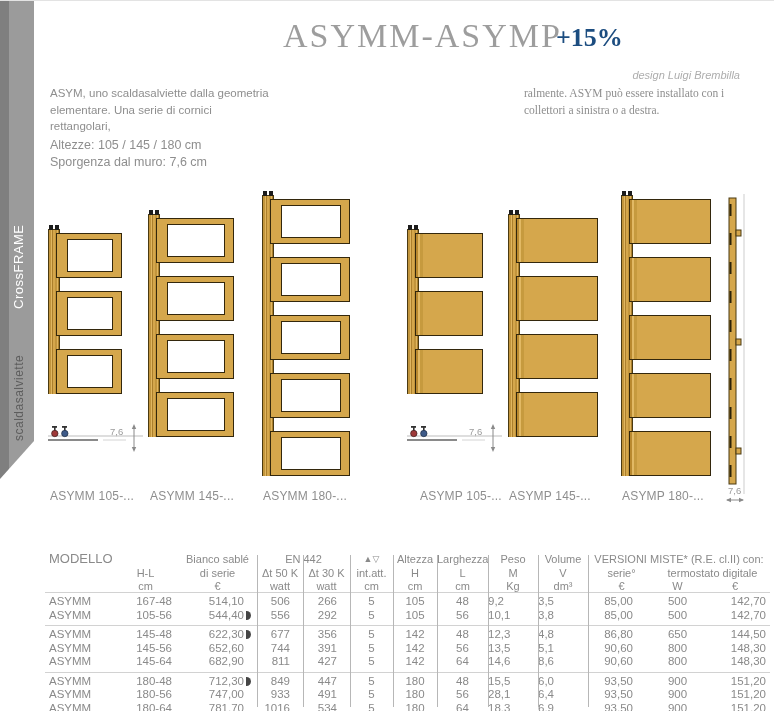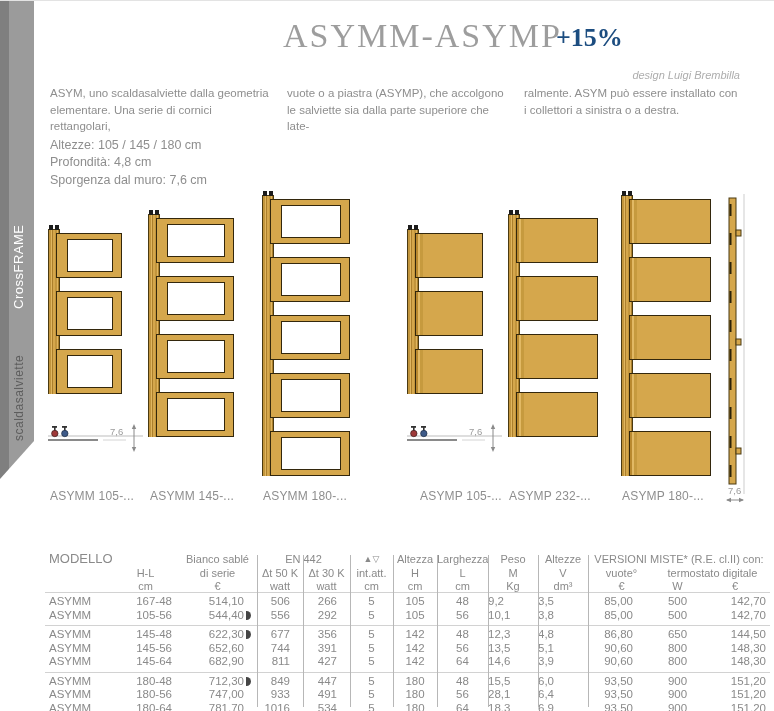--- a/index.html
+++ b/index.html
@@ -23,21 +23,21 @@
   .cat-v   { left:12px; top:318px; height:122px; color:#5d5d5d; font-size:12px; }
   
   .title { position:absolute; left:283px; top:16px; font-size:34px; letter-spacing:2px; color:#9d9d9d; font-weight:400;font-family:Liberation Serif, serif; }
   .pricebar { position:absolute; left:556px; top:22px; display:flex; align-items:baseline; }
   .price-note { font-size:13.5px; color:#5b7ca3; letter-spacing:.3px; }
   .price-pct  { font-family:"Liberation Serif", serif; font-weight:bold; font-size:26px; color:#1c4d80; }
   .credit { position:absolute; left:524px; top:68px; width:216px; text-align:right; font-style:italic; font-size:11px; color:#adadad; }
   .intro { position:absolute; top:84px; font-size:11.5px; line-height:1.45; color:#8e8e8e; }
   .i1 { left:50px;  width:220px; }
   .i2 { left:287px; width:226px; }
-  .i3 { left:524px; width:218px; }
+  .i3 { left:524px; width:218px;font-family:Liberation Serif, serif; }
   
   .dims { position:absolute; left:50px; top:136px; font-size:12.5px; line-height:1.38; color:#8e8e8e; }
   
   #drawings { position:absolute; inset:0; }
   .radiator { position:absolute; }
   .collector {
     position:absolute; left:0; top:-4px; bottom:0; width:12px;
     background:repeating-linear-gradient(90deg,#c2953c 0 2px,#e0b660 2px 3px,#ab7f2c 3px 4px,#d5a74c 4px 6px);
     border:1px solid #4a3a12; border-bottom:none;
   }
@@ -87,26 +87,24 @@
   <div class="vtext brand-v">CrossFRAME</div>
   <div class="vtext cat-v">scaldasalviette</div>
 
   <div class="title">ASYMM-ASYMP</div>
   <div class="pricebar">
     <span class="price-pct">+15%</span>
   </div>
   <div class="credit">design Luigi Brembilla</div>
 
   <div class="intro i1">ASYM, uno scaldasalviette dalla geometria elementare. Una serie di cornici rettangolari,</div>
-  <div class="intro i2">vuote o a piastra (ASYMP), che accolgono le salviette sia dalla parte superiore che late-</div>
   <div class="intro i3">ralmente. ASYM può essere installato con i collettori a sinistra o a destra.</div>
 
   <div class="dims">
     <div>Altezze: 105 / 145 / 180 cm</div>
-    <div>Profondità: 4,8 cm</div>
     <div>Sporgenza dal muro: 7,6 cm</div>
   </div>
 
   <div id="drawings">
       <div class="radiator frame" style="left: 48px; top: 232px; width: 74px; height: 161px;">
         <div class="collector">
           <i class="cap c1"></i>
           <i class="cap c2"></i>
         </div>
         <div class="module" style="top: 0px;">
@@ -235,54 +233,54 @@
     <text x="2" y="300" font-size="9.5" fill="#9a9a9a">7,6</text>
     <line x1="1" y1="306" x2="17" y2="306" stroke="#8a8a8a" stroke-width="1"></line>
     <polygon points="0,306 5,303.8 5,308.2" fill="#8a8a8a"></polygon>
     <polygon points="18,306 13,303.8 13,308.2" fill="#8a8a8a"></polygon>
   </svg>
 
   <span class="model-label" style="left:50px">ASYMM 105-...</span>
   <span class="model-label" style="left:150px">ASYMM 145-...</span>
   <span class="model-label" style="left:263px">ASYMM 180-...</span>
   <span class="model-label" style="left:420px">ASYMP 105-...</span>
-  <span class="model-label" style="left:509px">ASYMP 232-...</span>
+  <span class="model-label" style="left:509px">ASYMP 145-...</span>
   <span class="model-label" style="left:622px">ASYMP 180-...</span>
 
   <div class="spec">
     <div class="vline" style="left:212px"></div>
     <div class="vline" style="left:258px"></div>
     <div class="vline" style="left:305px"></div>
     <div class="vline" style="left:348px"></div>
     <div class="vline" style="left:392px"></div>
     <div class="vline" style="left:443px"></div>
     <div class="vline" style="left:493px"></div>
     <div class="vline" style="left:543px"></div>
 
     <div class="thead">
       <div class="h modello" style="grid-area:1/1/2/2">MODELLO</div>
       <div class="h" style="grid-area:1/3/2/4">Bianco sablé</div>
       <div class="h" style="grid-area:1/4/2/6">EN 442</div>
       <div class="h" style="grid-area:1/6/2/7;font-size:9px">▲▽</div>
       <div class="h" style="grid-area:1/7/2/8">Altezza</div>
       <div class="h" style="grid-area:1/8/2/9">Larghezza</div>
       <div class="h" style="grid-area:1/9/2/10">Peso</div>
-      <div class="h" style="grid-area:1/10/2/11">Altezze</div>
+      <div class="h" style="grid-area:1/10/2/11">Volume</div>
       <div class="h" style="grid-area:1/11/2/14">VERSIONI MISTE* (R.E. cl.II) con:</div>
 
       <div class="h" style="grid-area:2/2/3/3">H-L</div>
       <div class="h" style="grid-area:2/3/3/4">di serie</div>
       <div class="h" style="grid-area:2/4/3/5">Δt 50 K</div>
       <div class="h" style="grid-area:2/5/3/6">Δt 30 K</div>
       <div class="h" style="grid-area:2/6/3/7">int.att.</div>
       <div class="h" style="grid-area:2/7/3/8">H</div>
       <div class="h" style="grid-area:2/8/3/9">L</div>
       <div class="h" style="grid-area:2/9/3/10">M</div>
       <div class="h" style="grid-area:2/10/3/11">V</div>
-      <div class="h" style="grid-area:2/11/3/12">vuote°</div>
+      <div class="h" style="grid-area:2/11/3/12">serie°</div>
       <div class="h" style="grid-area:2/12/3/14">termostato digitale</div>
 
       <div class="h" style="grid-area:3/2/4/3">cm</div>
       <div class="h" style="grid-area:3/3/4/4">€</div>
       <div class="h" style="grid-area:3/4/4/5">watt</div>
       <div class="h" style="grid-area:3/5/4/6">watt</div>
       <div class="h" style="grid-area:3/6/4/7">cm</div>
       <div class="h" style="grid-area:3/7/4/8">cm</div>
       <div class="h" style="grid-area:3/8/4/9">cm</div>
       <div class="h" style="grid-area:3/9/4/10">Kg</div>
@@ -359,21 +357,21 @@
           <div class="trow">
             <div class="c c-modello">ASYMM</div>
             <div class="c c-hl">145-64</div>
             <div class="c c-prezzo"><span>682,90</span><i class="marker ph"></i></div>
             <div class="c c-dt50">811</div>
             <div class="c c-dt30">427</div>
             <div class="c c-intatt">5</div>
             <div class="c c-h">142</div>
             <div class="c c-l">64</div>
             <div class="c c-peso">14,6</div>
-            <div class="c c-vol">3,9</div>
+            <div class="c c-vol">8,6</div>
             <div class="c c-cavo">90,60</div>
             <div class="c c-w">800</div>
             <div class="c c-termo">148,30</div>
           </div>
         </div>
         <div class="tgroup">
           <div class="trow">
             <div class="c c-modello">ASYMM</div>
             <div class="c c-hl">180-48</div>
             <div class="c c-prezzo"><span>712,30</span><i class="marker"></i></div>

